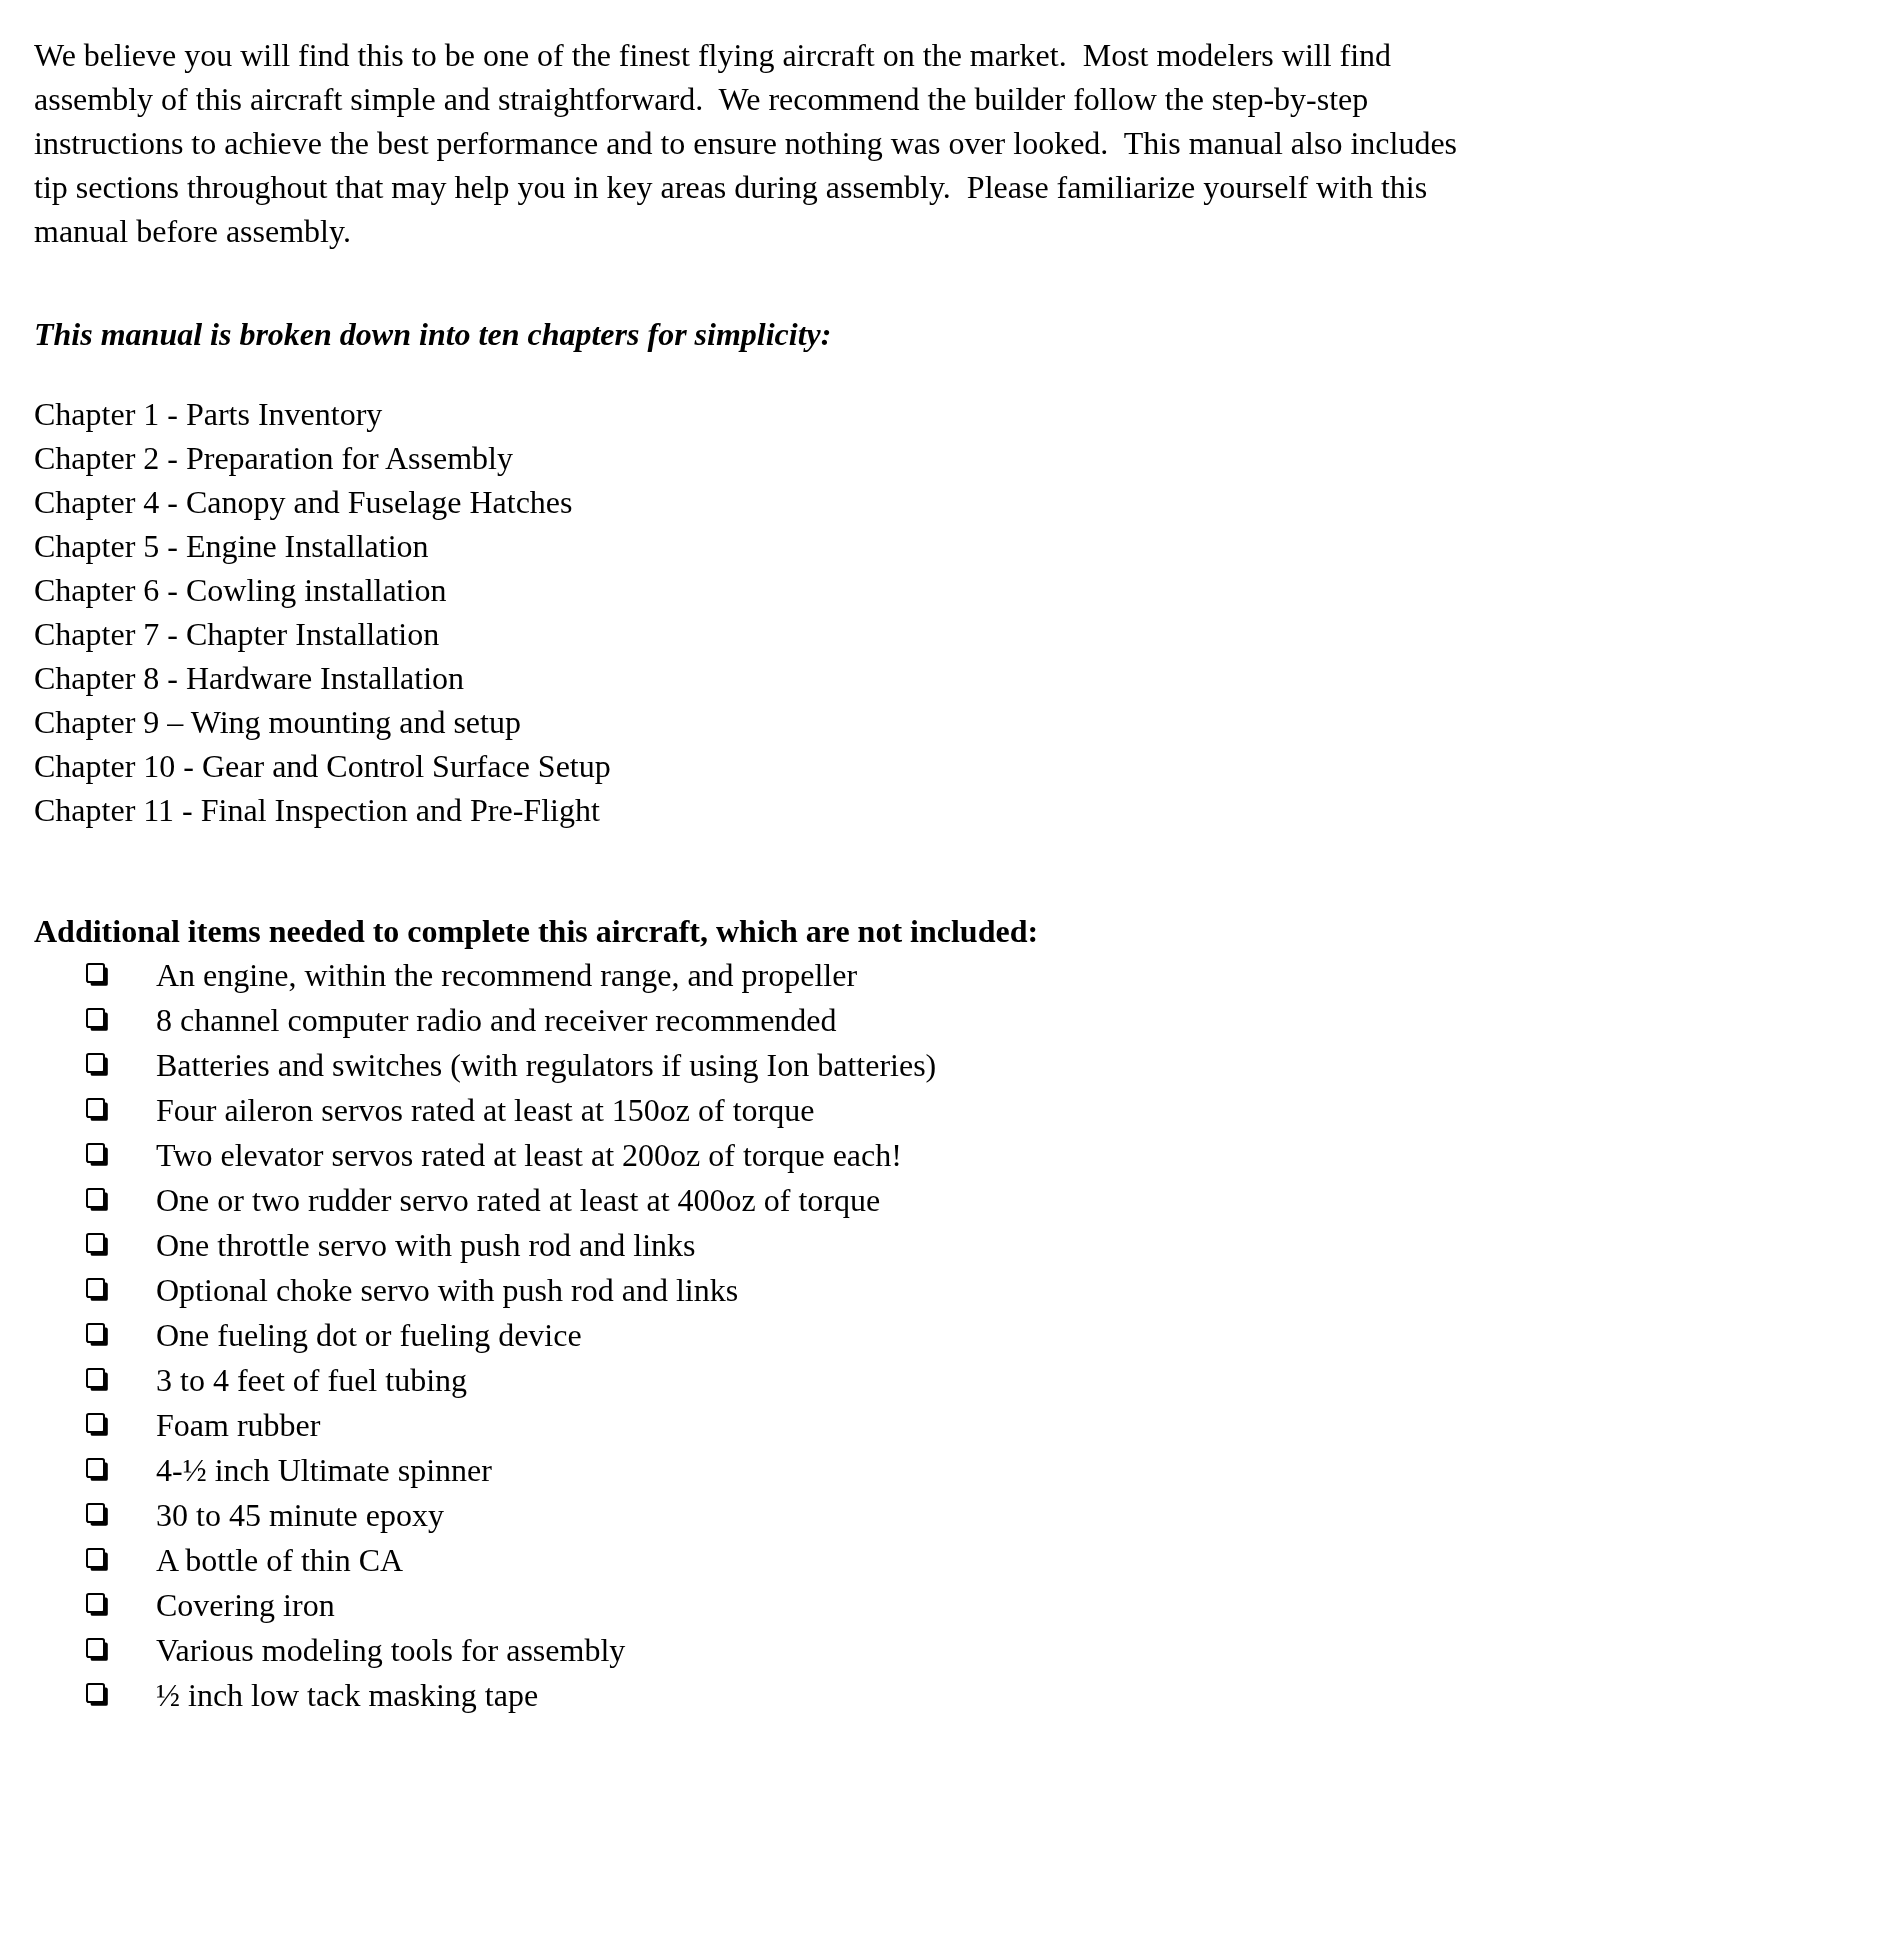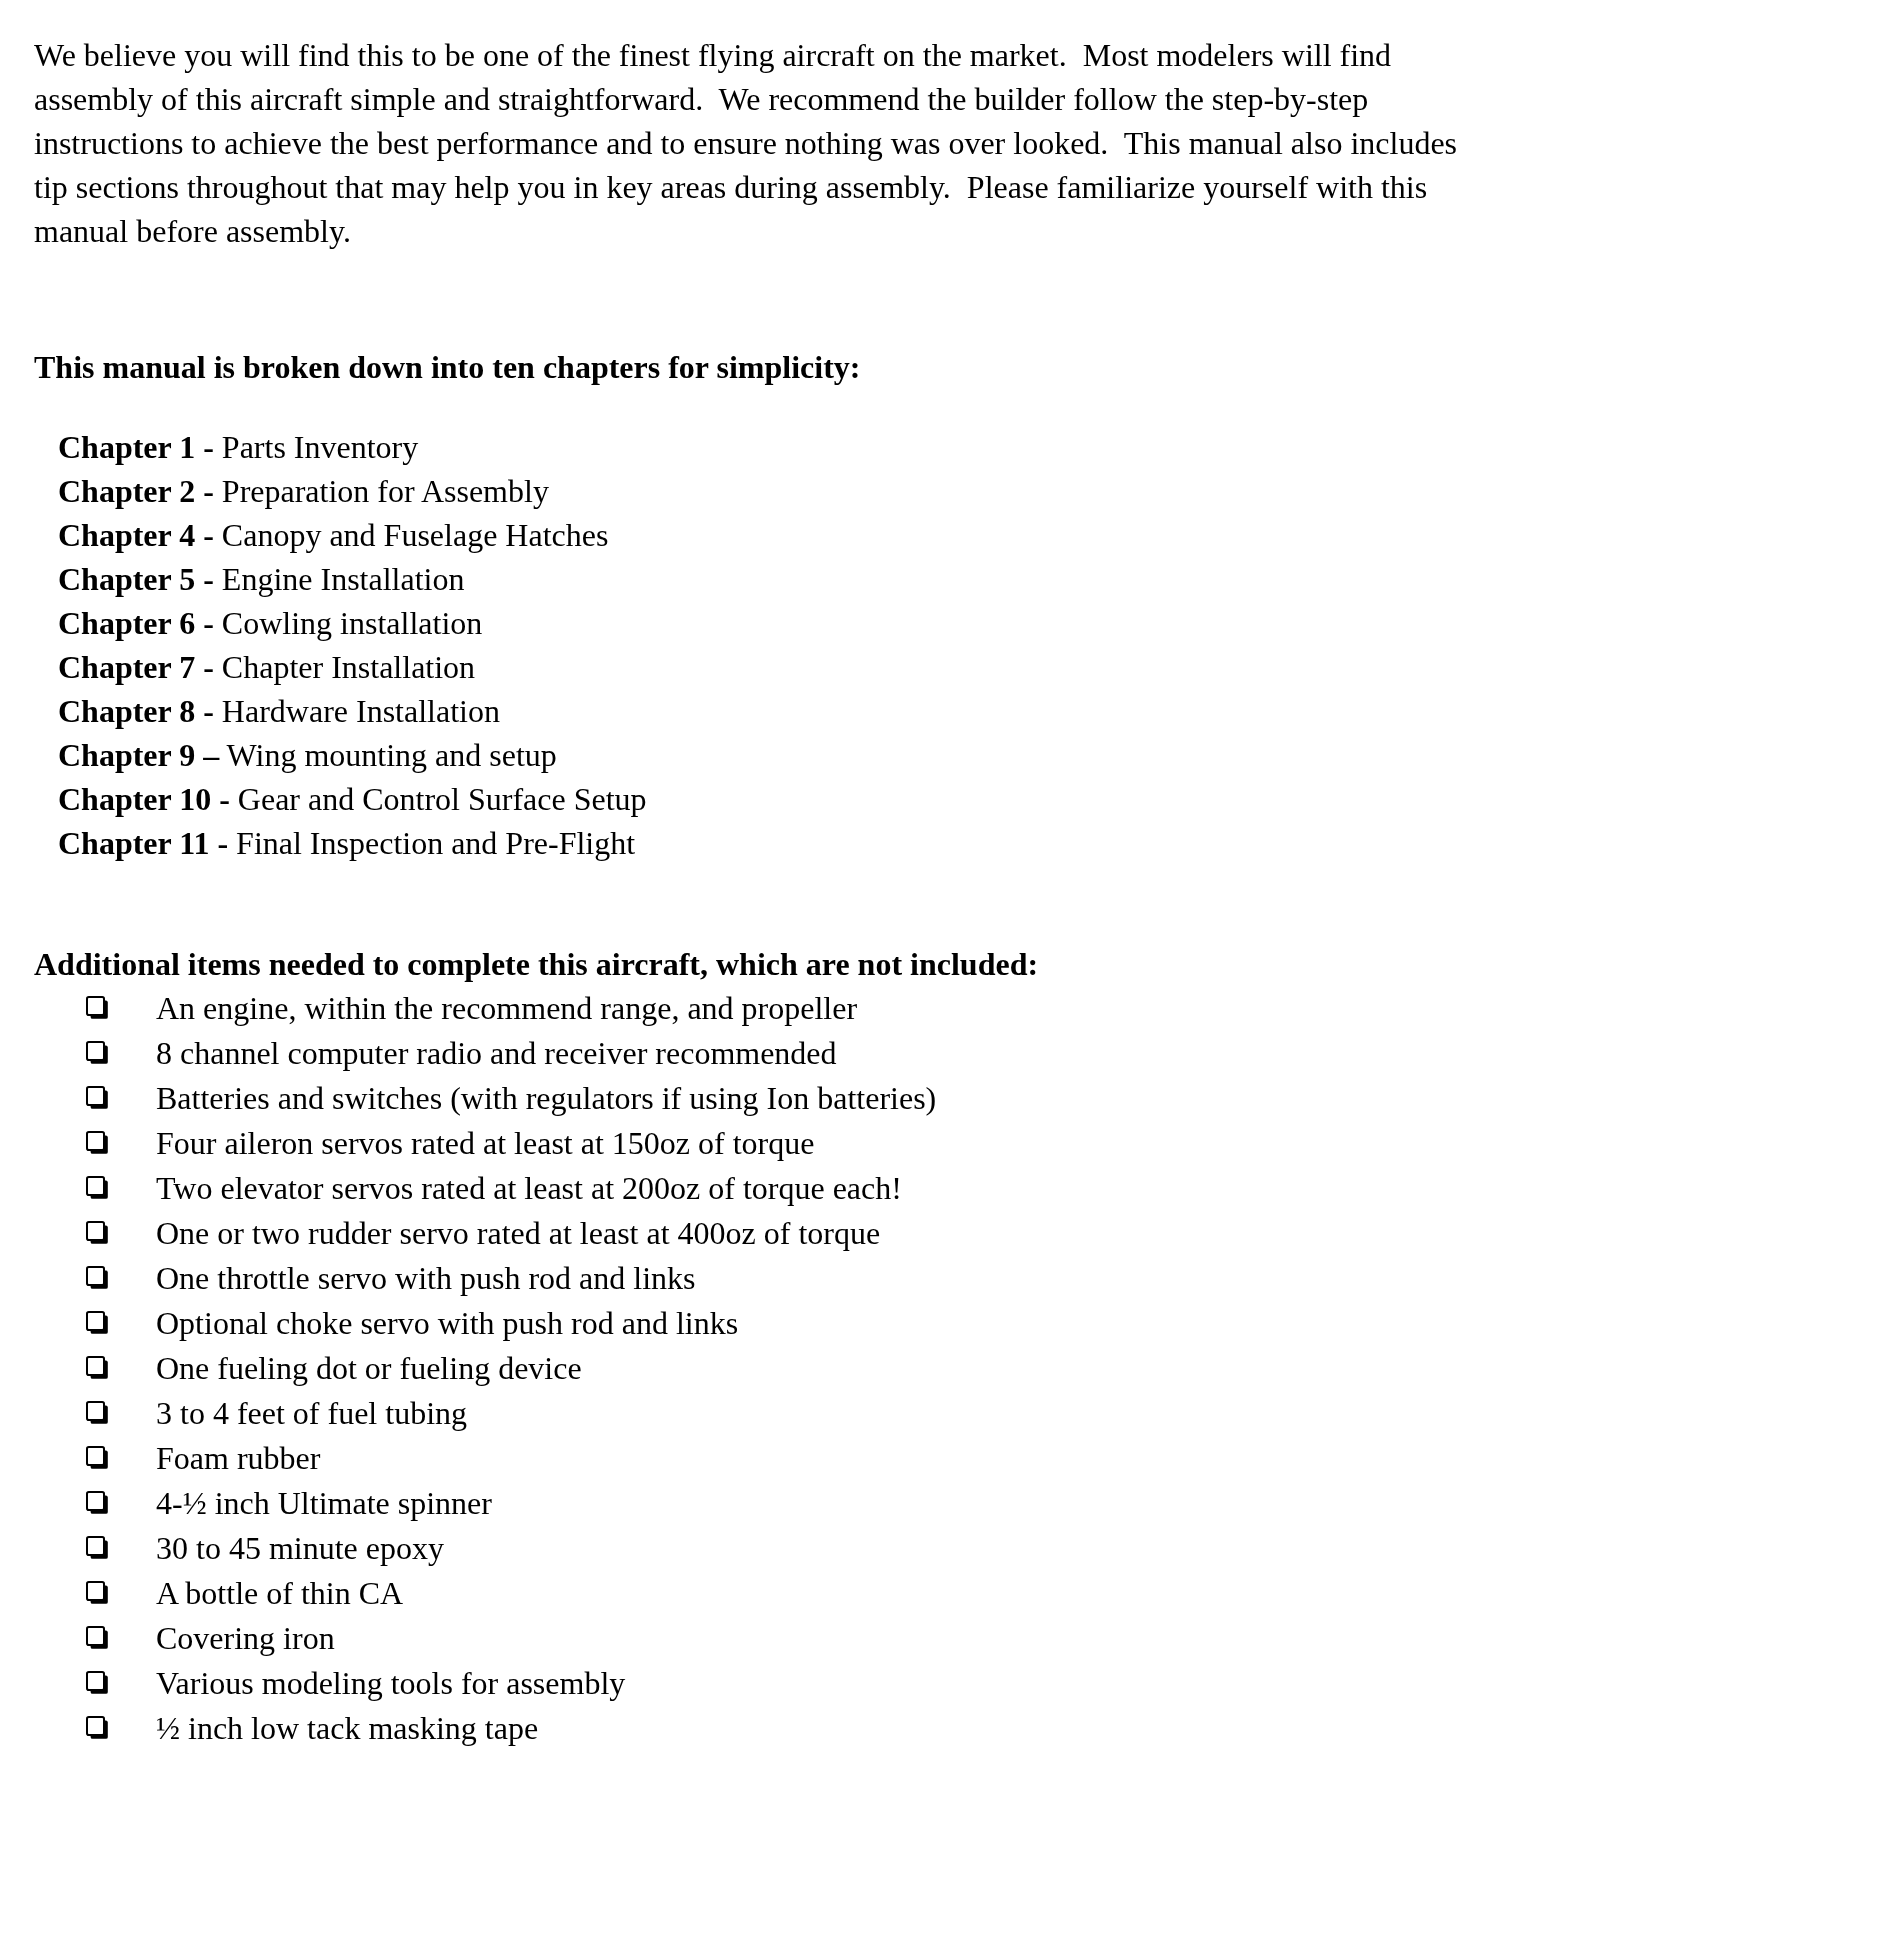--- a/index.html
+++ b/index.html
@@ -22,32 +22,32 @@
   }
   .intro-line {
     white-space: pre-wrap;
   }
   .doc-heading {
     font-weight: bold;
     font-size: 32px;
     line-height: 44px;
   }
   .heading-chapters {
-    margin-top: 92px;
+    margin-top: 59px;
+    font-style: italic;
   }
   .chapter-list {
     margin-top: 36px;
   }
   .chapter-line {
     line-height: 44px;
     white-space: pre-wrap;
   }
   .chapter-label {
-    font-weight: bold;
-    margin-left: 24px;
+    font-weight: normal;
   }
   .heading-additional {
     margin-top: 77px;
   }
   .checklist {
   }
   .check-item {
     position: relative;
     padding-left: 122px;
     line-height: 45px;

